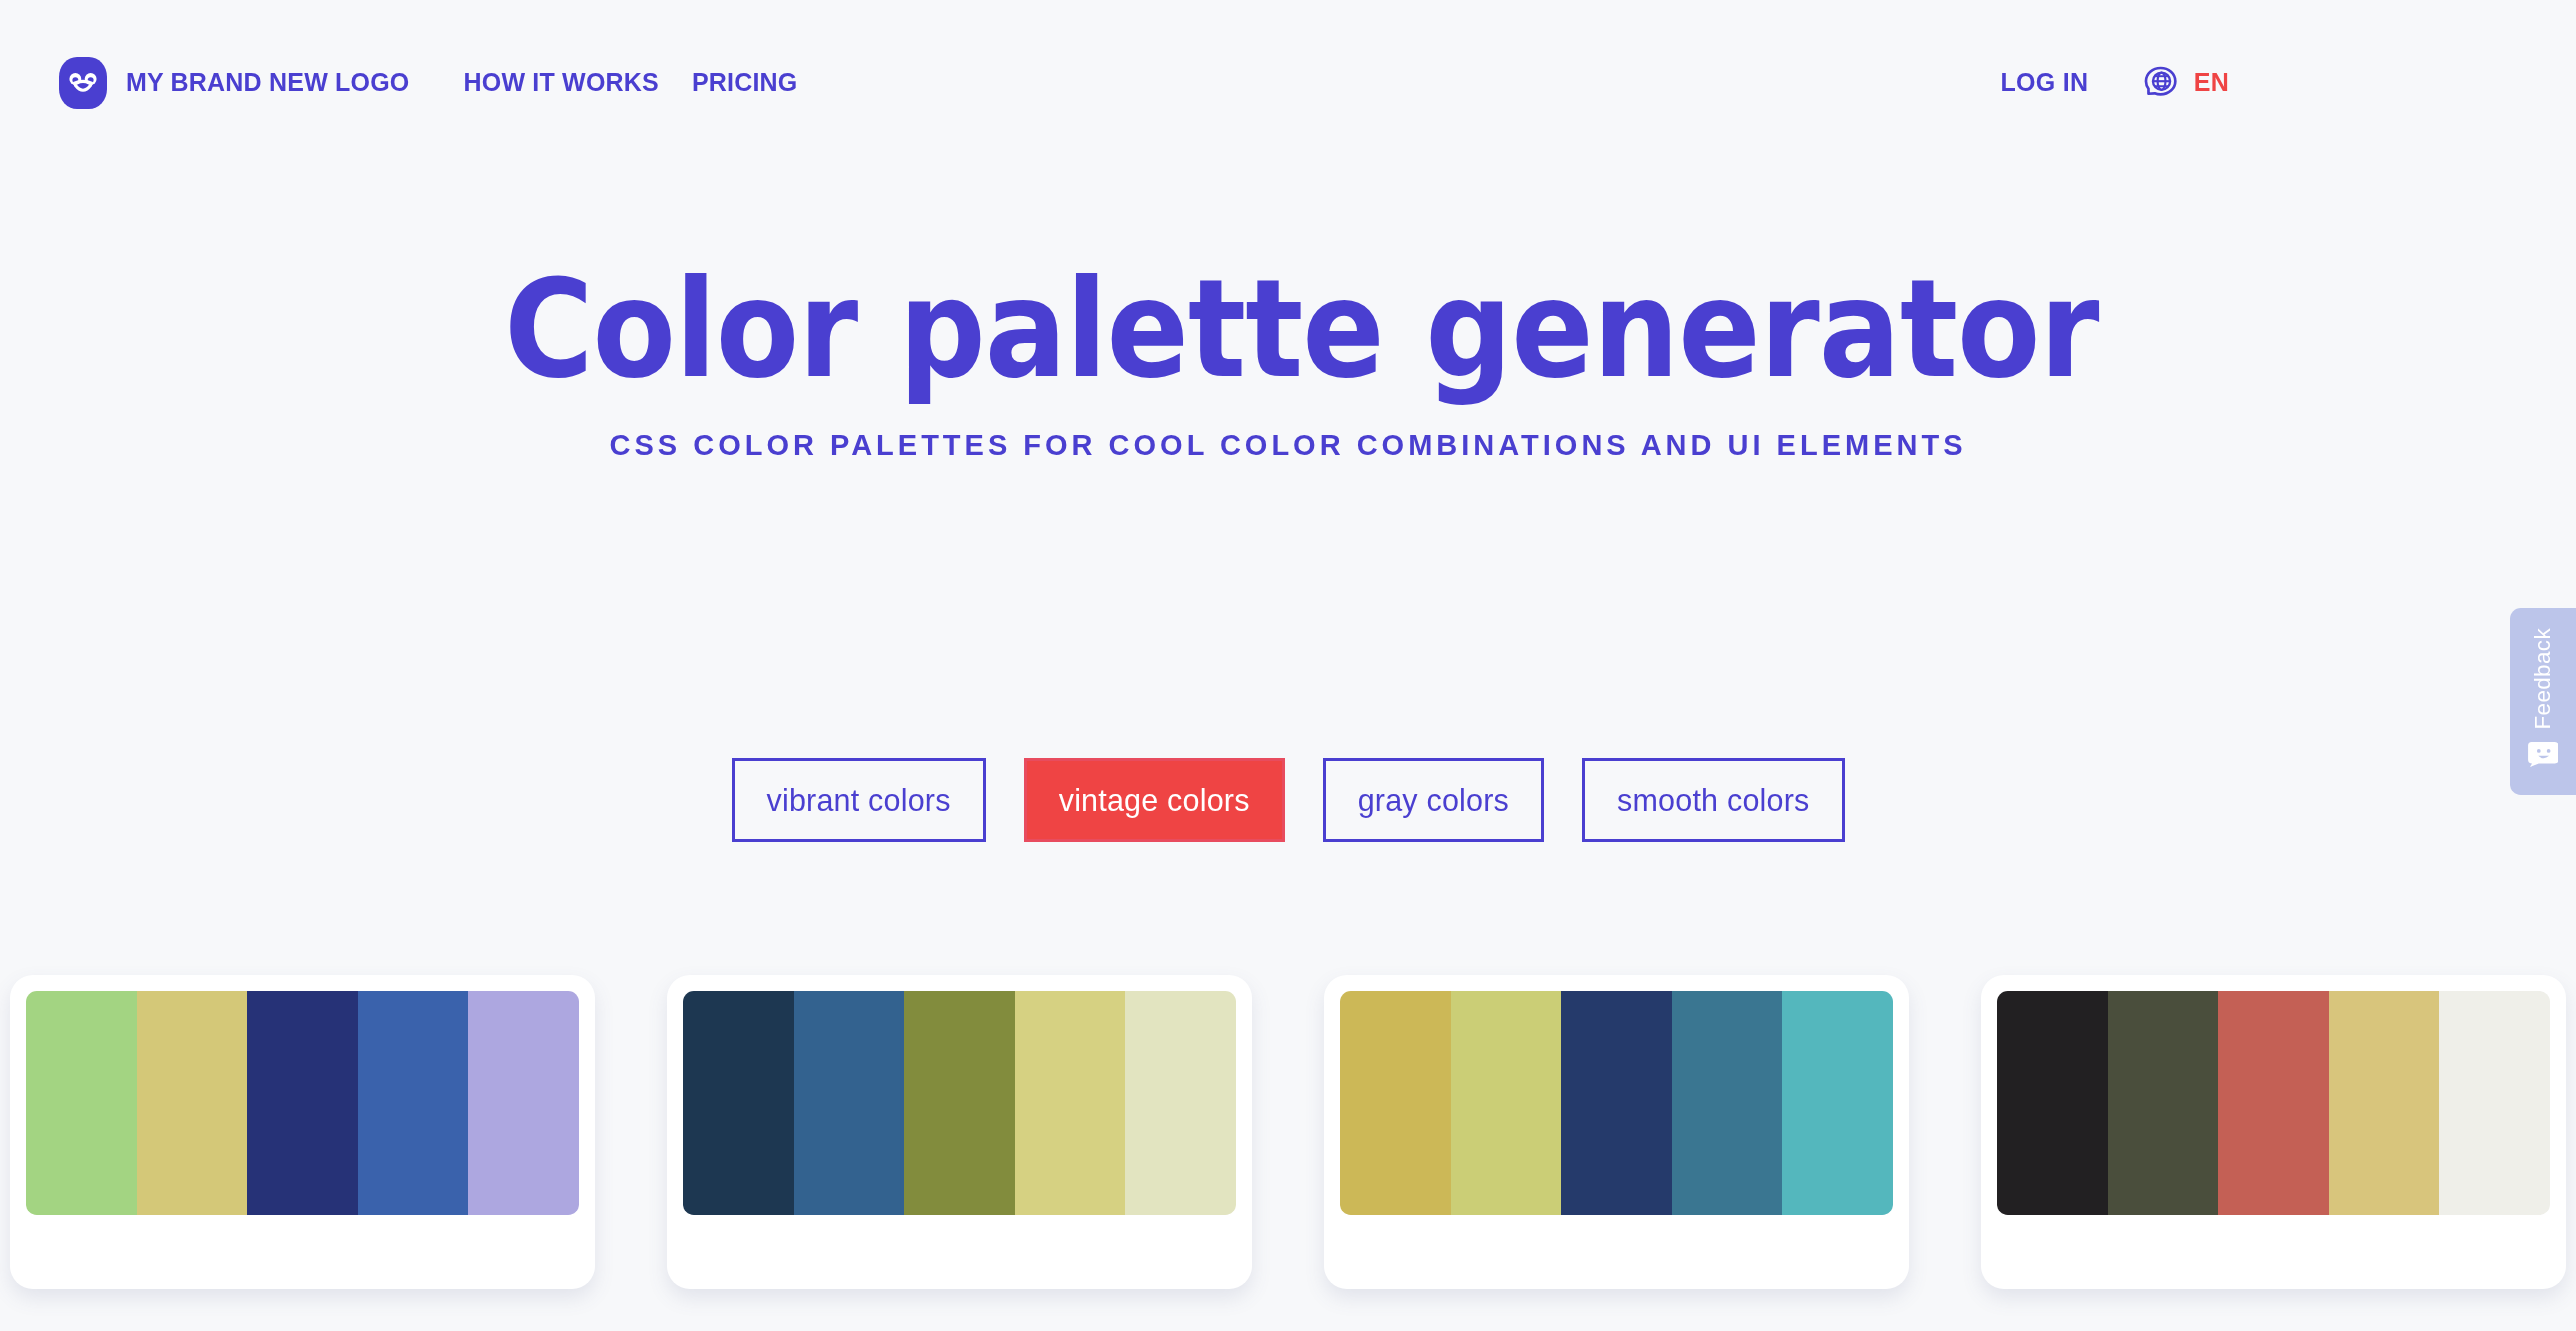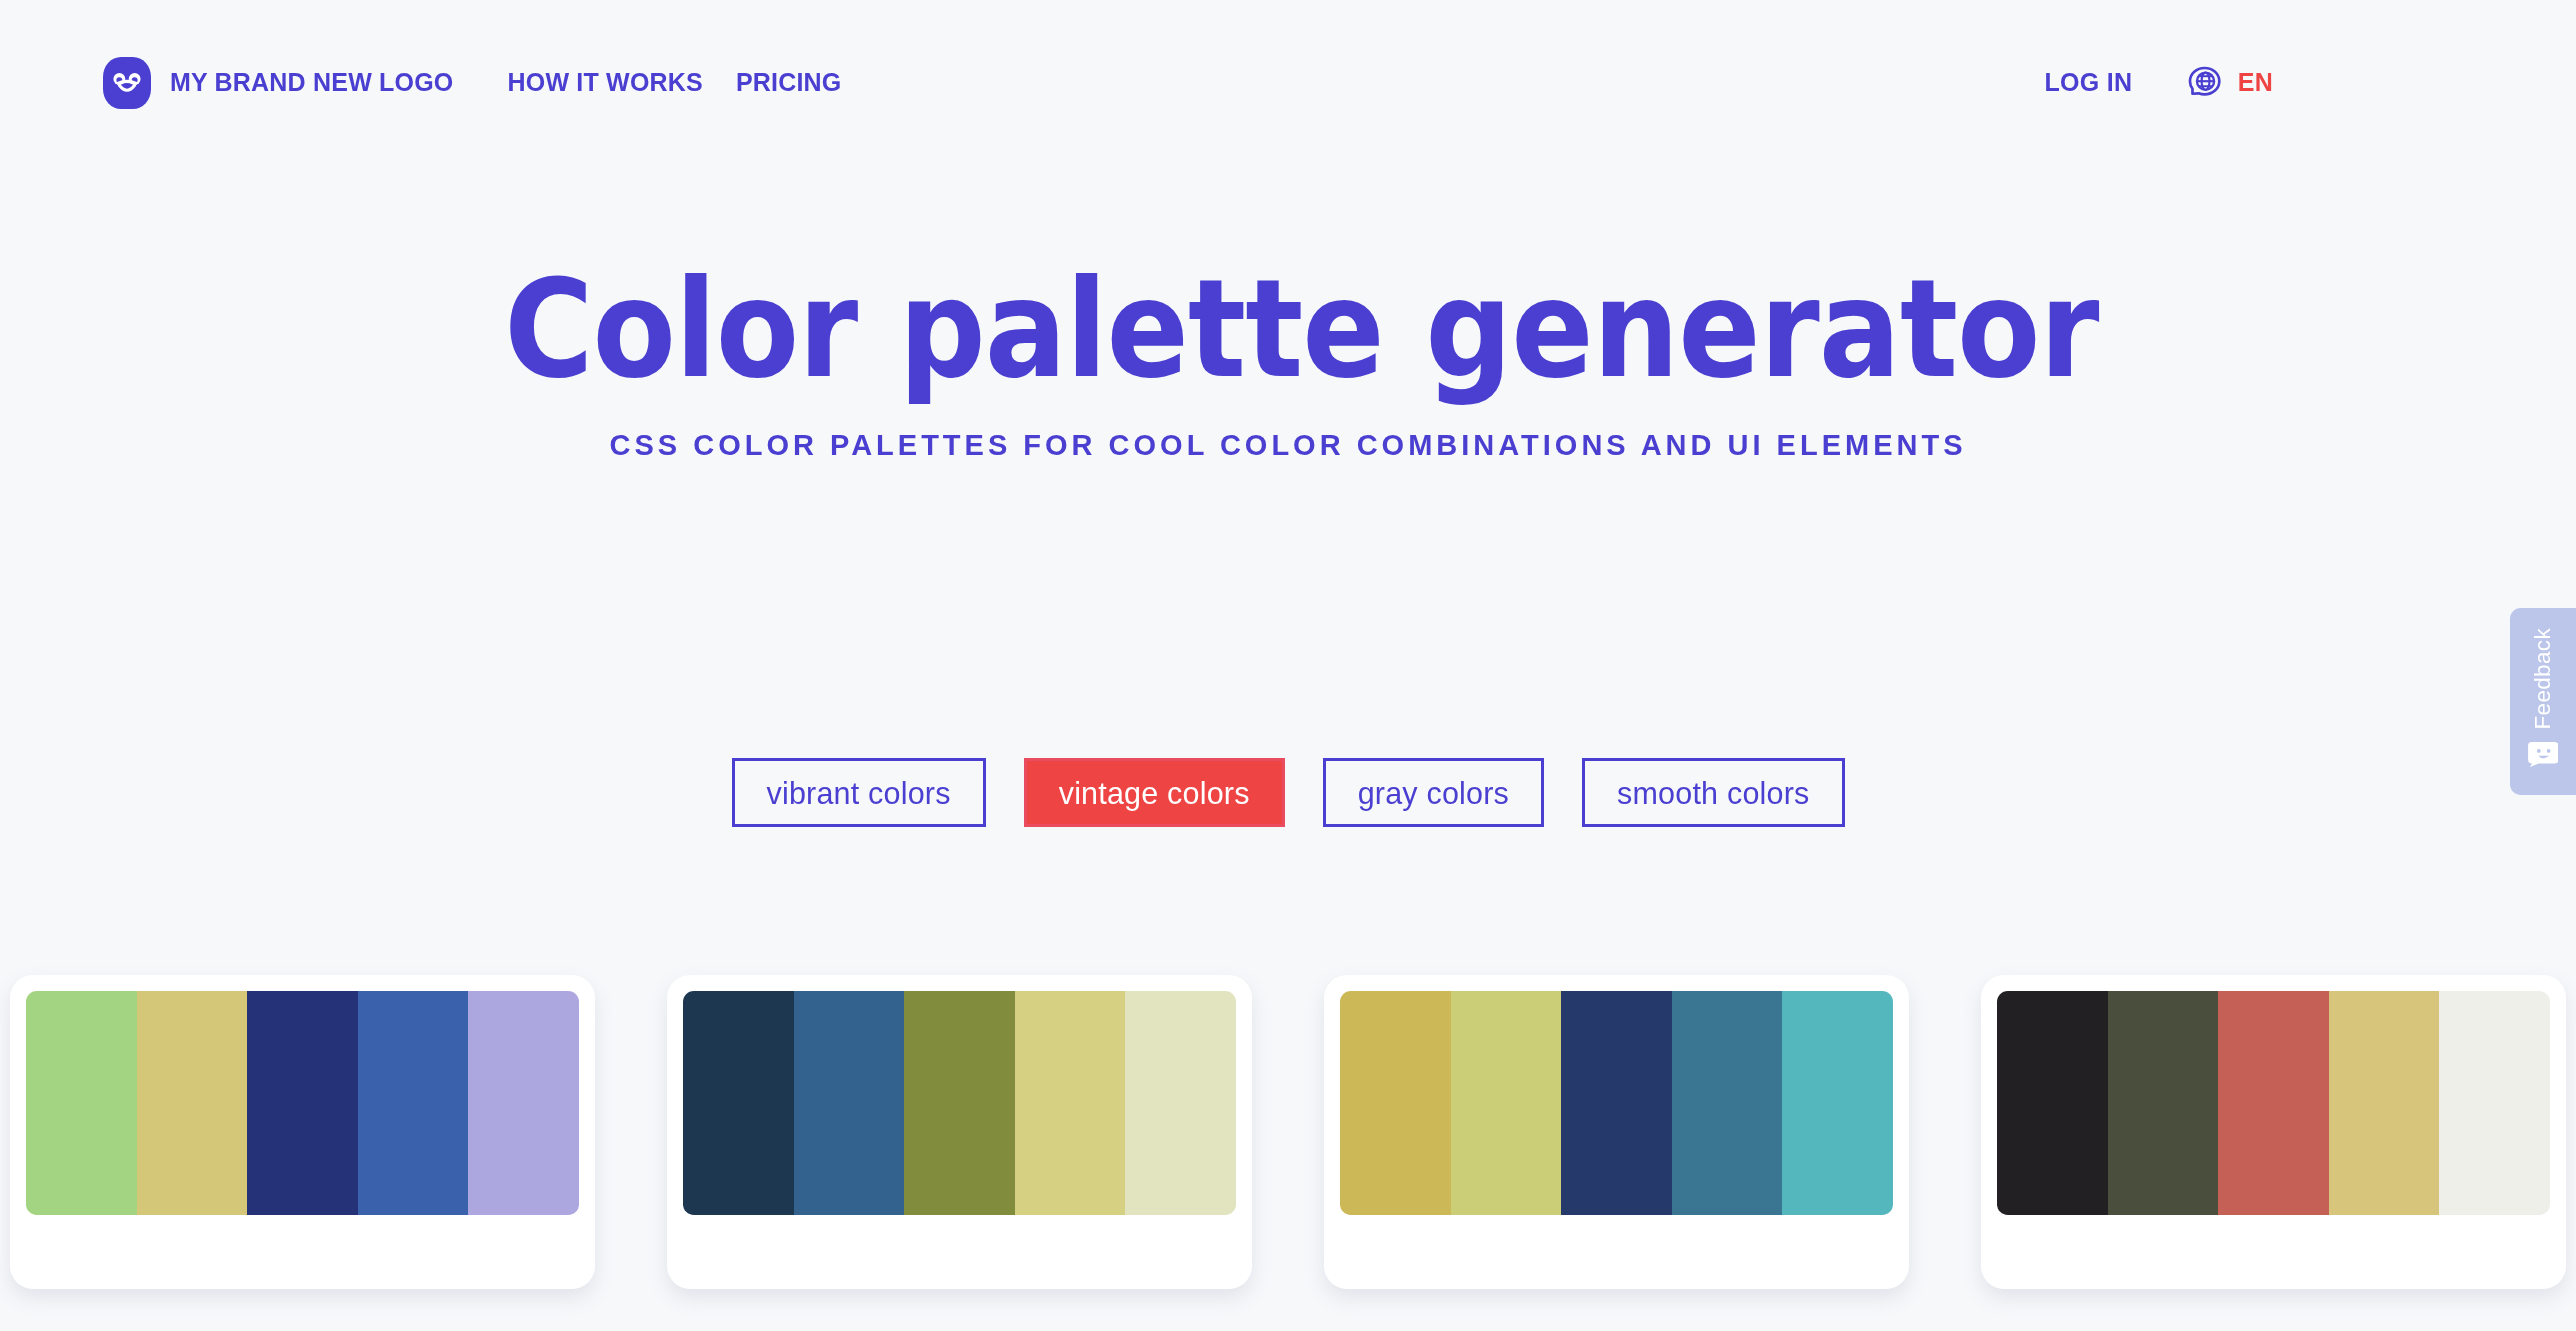--- a/index.html
+++ b/index.html
@@ -20,21 +20,20 @@
 
   
   .header {
     position: absolute;
     top: 0; left: 0;
     width: 2269px;
     height: 165px;
     display: flex;
     align-items: center;
     padding: 0 40px 0 59px;
-    margin-left: 44px;
   }
 
   .brand {
     display: flex;
     align-items: center;
     gap: 19px;
     cursor: pointer;
   }
 
   .logo-mark {
@@ -139,21 +138,21 @@
     position: absolute;
     top: 758px;
     left: 0;
     width: 2576px;
     display: flex;
     justify-content: center;
     gap: 38px;
   }
 
   .filter-btn {
-    height: 69px;
+    height: 84px;
     padding: 0 32px;
     border: 3.6px solid #4A3FD0;
     background: transparent;
     color: #4A3FD0;
     font-family: "Liberation Sans", sans-serif;
     font-size: 30.5px;
     line-height: 62px;
     letter-spacing: 0.2px;
     cursor: pointer;
     white-space: nowrap;

